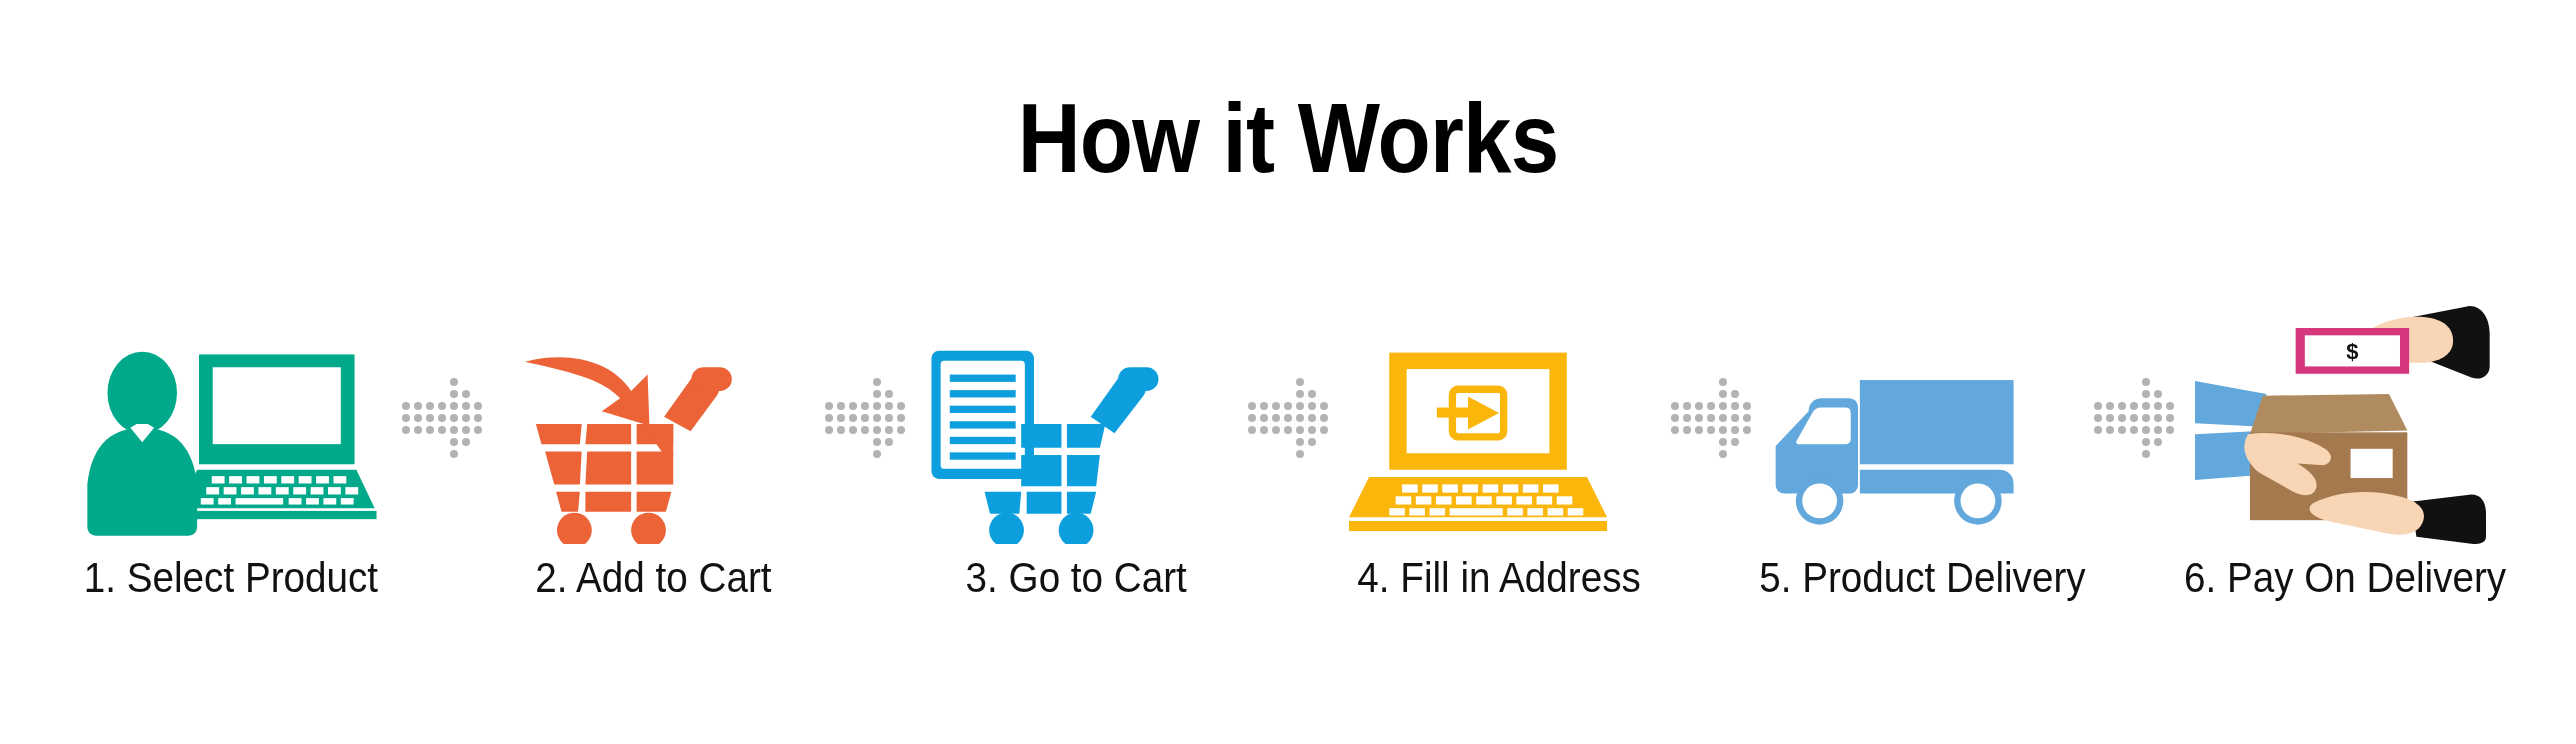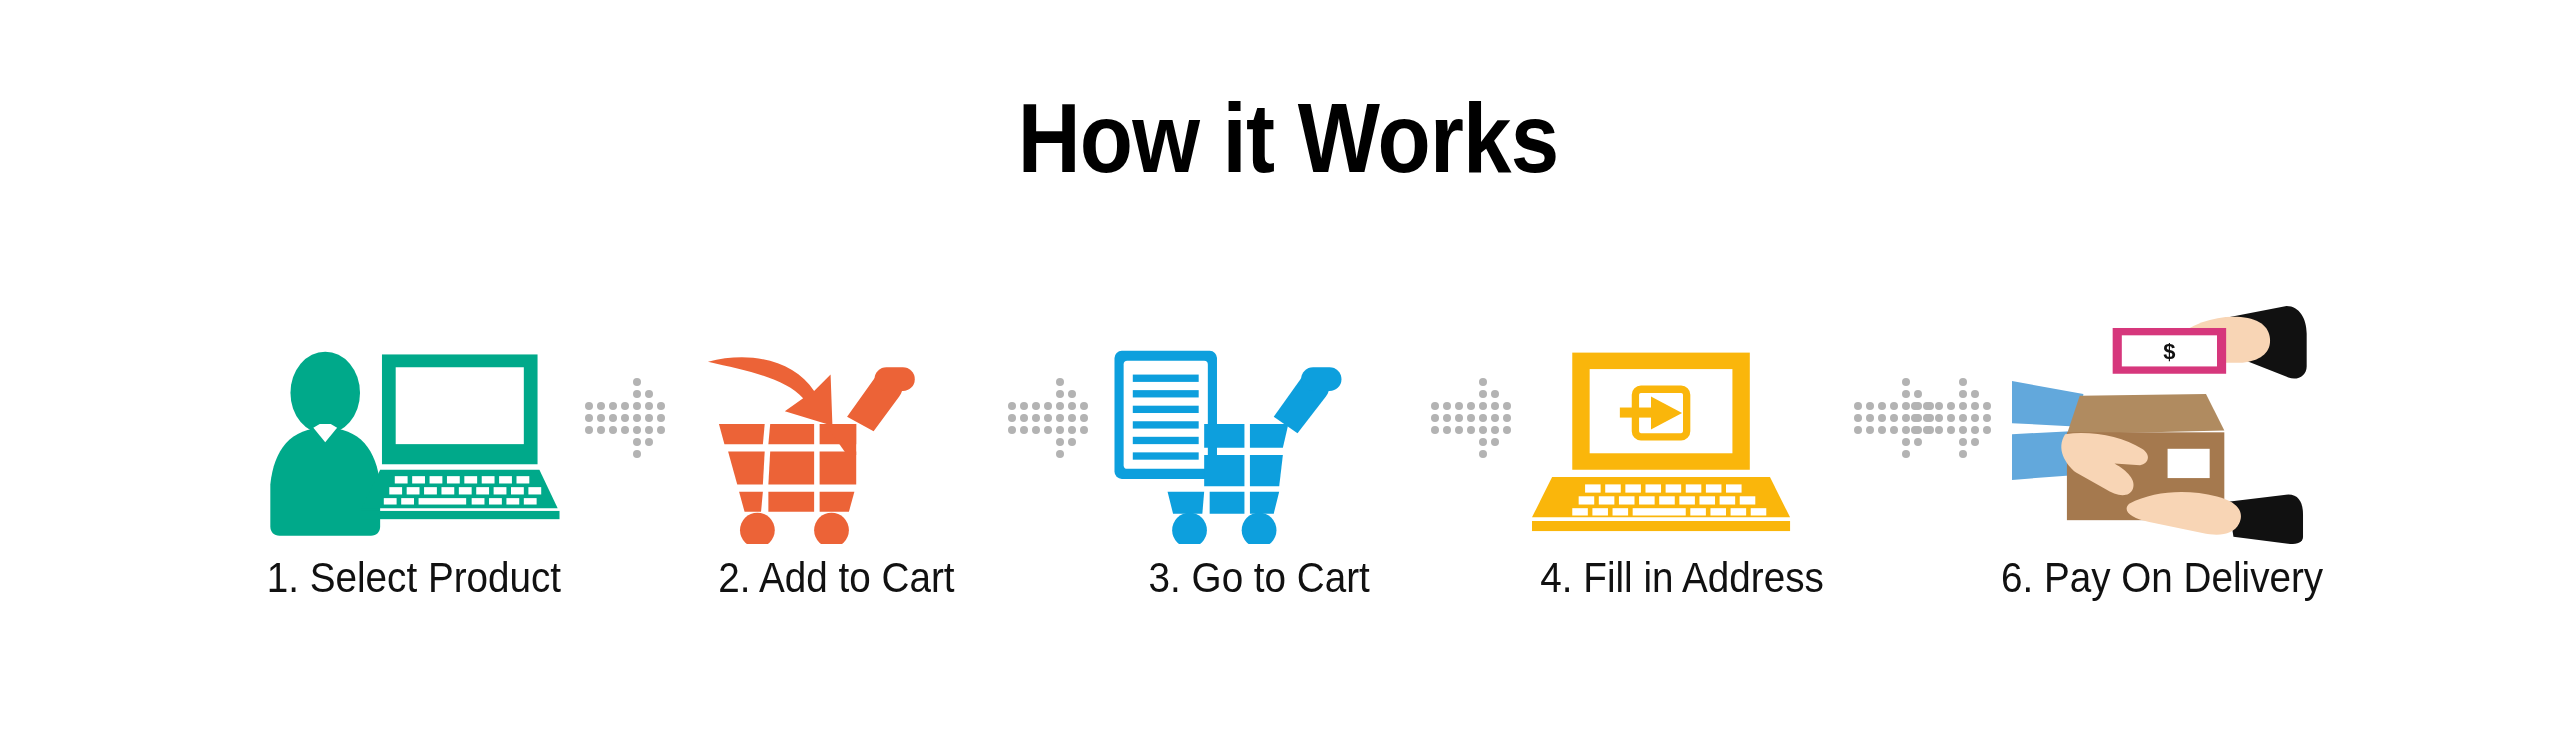--- a/index.html
+++ b/index.html
@@ -420,20 +420,37 @@
           <i></i>
           <i></i>
           <i></i>
           <i></i>
           <i class="on" style="background: rgb(179, 179, 179);"></i>
           <i></i>
           <i></i>
         </div>
     </div>
 
+    <div class="step">
+      <div class="art">
+        <svg viewBox="0 0 330 215" width="302" height="197" xmlns="http://www.w3.org/2000/svg">
+          <g fill="#62a8dc">
+            <rect x="96" y="36" width="168" height="92"></rect>
+            <path d="M40 70 C40 62 46 56 54 56 L84 56 C90 56 94 60 94 66 L94 150 C94 156 90 160 84 160 L14 160 C8 160 4 156 4 150 L4 108 Z"></path>
+            <path d="M26 104 L44 72 C46 68 50 66 54 66 L80 66 C84 66 86 68 86 72 L86 100 C86 104 84 106 80 106 L28 106 Z" fill="#ffffff"></path>
+            <path d="M96 134 L248 134 C258 134 264 140 264 150 L264 160 L96 160 Z"></path>
+            <circle cx="52" cy="168" r="26" fill="#62a8dc"></circle>
+            <circle cx="52" cy="168" r="19" fill="#ffffff"></circle>
+            <circle cx="225" cy="168" r="26" fill="#62a8dc"></circle>
+            <circle cx="225" cy="168" r="19" fill="#ffffff"></circle>
+          </g>
+        </svg>
+      </div>
+      <div class="caption">5. Product Delivery</div>
+    </div>
 
     <div class="sep">
       <div class="dotgrid">
           <i></i>
           <i></i>
           <i></i>
           <i></i>
           <i class="on" style="background: rgb(179, 179, 179);"></i>
           <i></i>
           <i></i>

